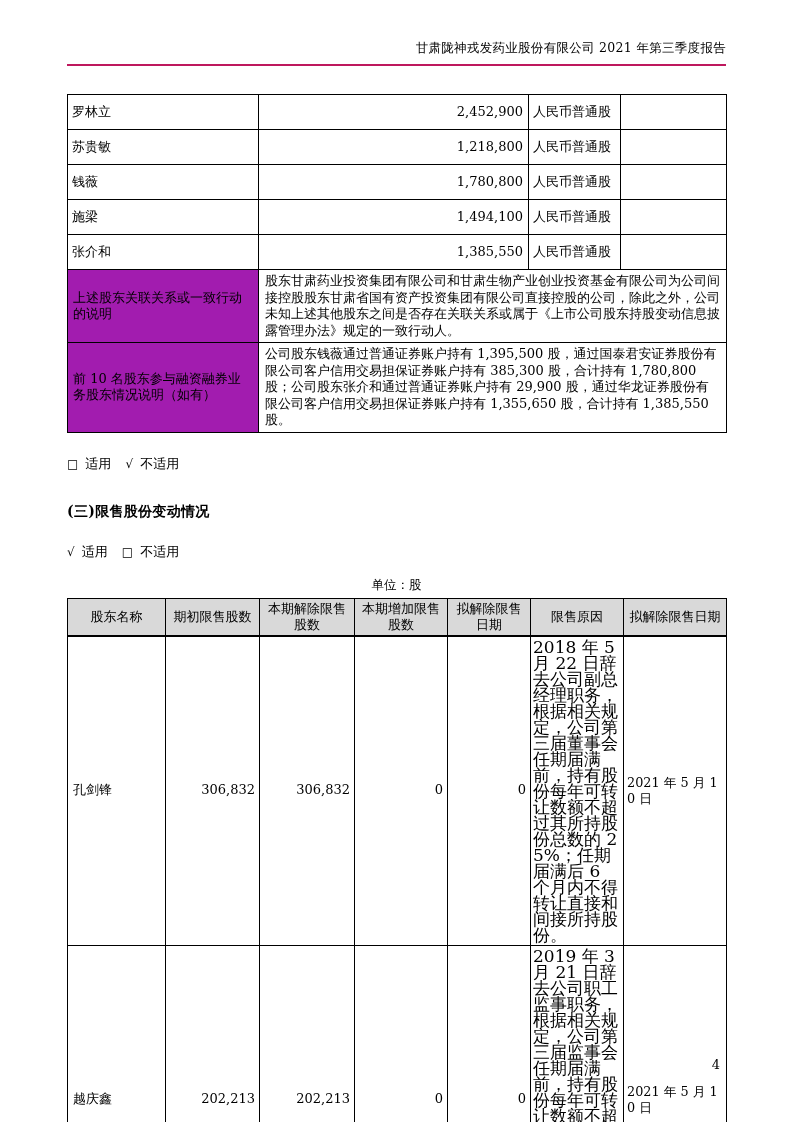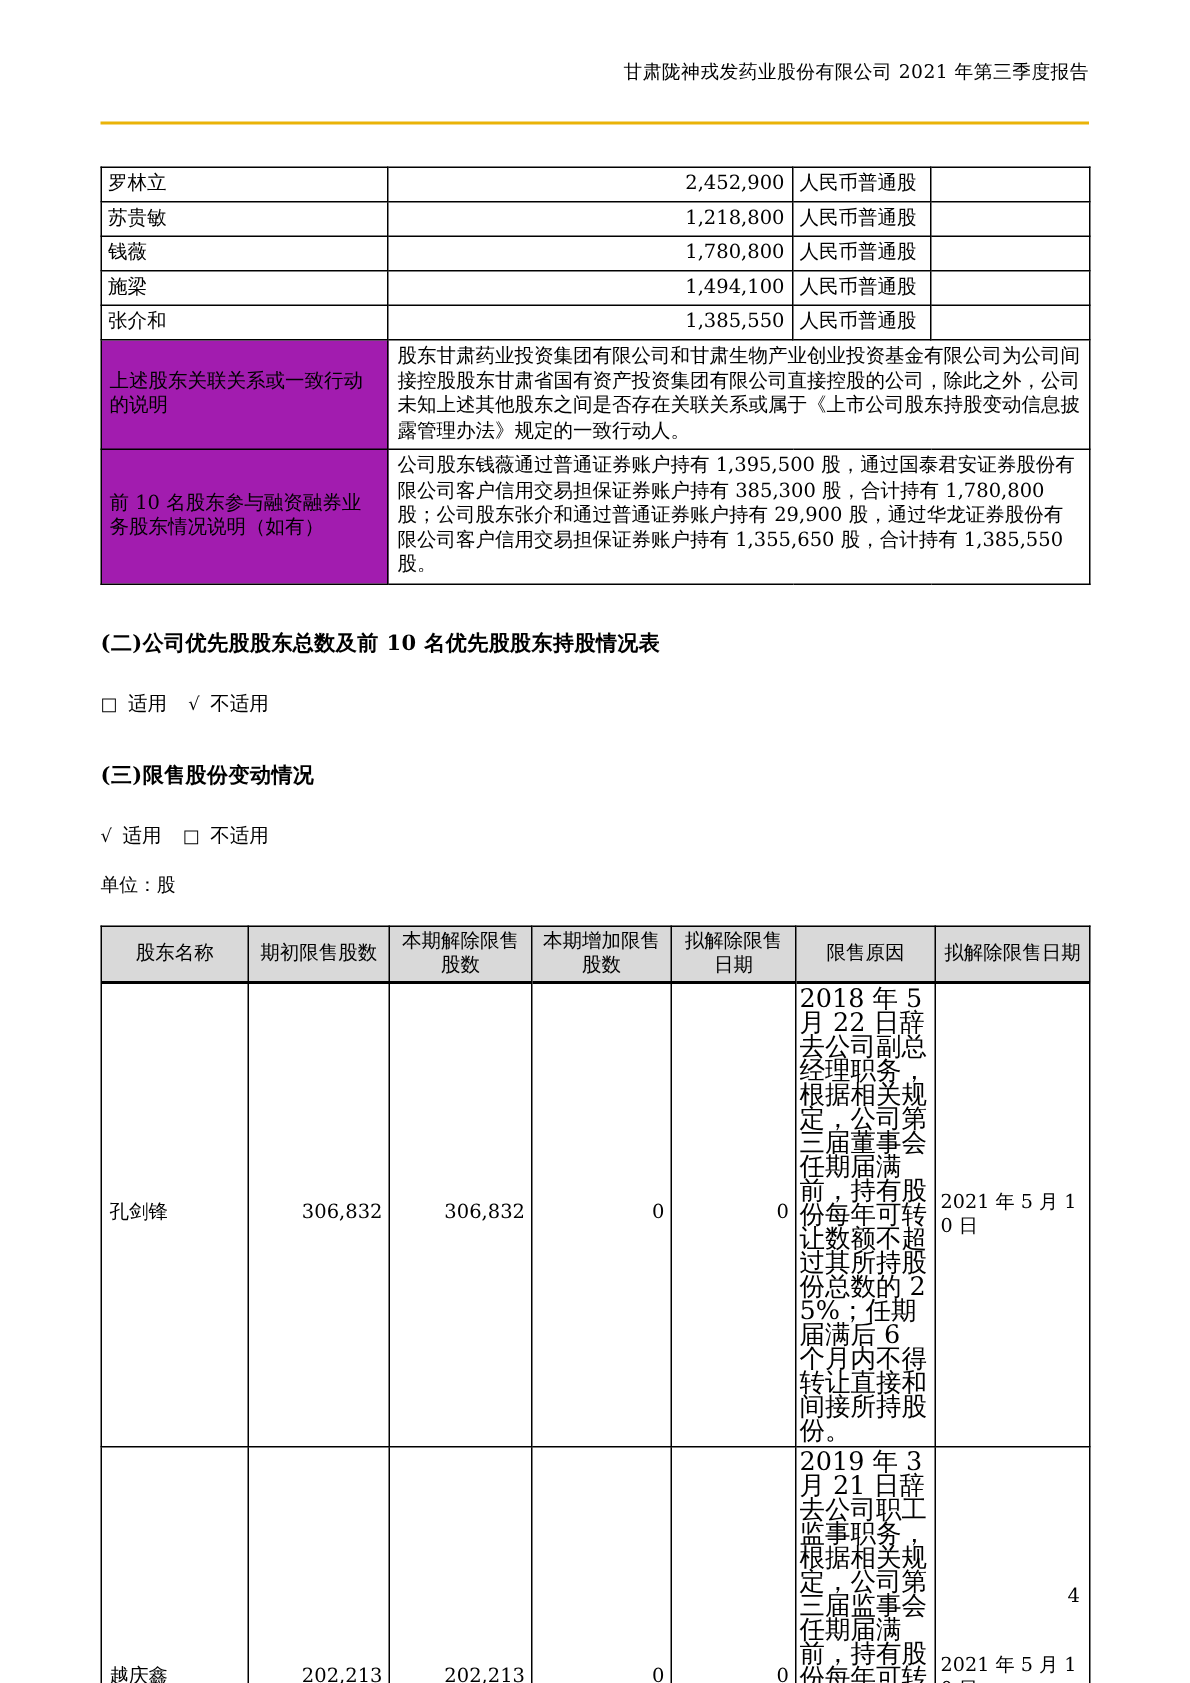--- a/index.html
+++ b/index.html
@@ -6,43 +6,43 @@
   html,body { background:#ffffff; }
   body {
     width:793px; height:1122px;
     font-family:"DejaVu Serif","Liberation Serif",serif;
     color:#000; position:relative; overflow:hidden;
   }
   .page { padding:40px 67px 0 67px; }
 
   .doc-header {
     text-align:right; font-size:12.5px; letter-spacing:0.3px;
-    padding-bottom:24px; border-bottom:2px solid #eab308;
+    padding-bottom:7px; border-bottom:2px solid #be185d;
   }
 
   table.tbl { border-collapse:collapse; width:659px; table-layout:fixed; }
   table.tbl td {
     border:1px solid #000; font-size:13px; vertical-align:middle;
     padding:2px 4px; line-height:16.5px; word-break:break-all;
   }
   .gray { background:#a21caf; }
 
   
   .top-table { margin-top:28px; }
-  .top-table tr.shareholder td { height:23px; }
+  .top-table tr.shareholder td { height:35px; }
   .top-table td.num  { text-align:right; padding-right:5px; }
   .top-table td.text { padding:3px 6px; }
   .top-table td.label { padding:3px 5px; }
 
   
   .sec-title { font-size:14px; font-weight:bold; margin-top:30px; letter-spacing:0.3px; }
   .applicability { margin-top:22px; font-size:13px; }
   .applicability .box { display:inline-block; margin-right:7px; font-size:12px; }
   .applicability .grp2 { margin-left:10px; }
-  .unit { text-align:left; font-size:12.5px; margin-top:16px; margin-bottom:18px; }
+  .unit { text-align:center; font-size:12.5px; margin-top:16px; margin-bottom:4px; }
 
   
   .bottom-table td { padding:2px 3px; }
   .bottom-table tr.head td {
     height:34px; text-align:center; background:#d9d9d9;
     border-bottom:2px solid #000; line-height:16px;
   }
   .bottom-table tr.data td { height:207px; }
   .bottom-table td.name { text-align:left; padding-left:5px;margin-top:40px; }
   .bottom-table td.num  { text-align:right; padding-right:4px; }
@@ -104,21 +104,20 @@
         <td class="label gray">上述股东关联关系或一致行动的说明</td>
         <td class="text" colspan="3">股东甘肃药业投资集团有限公司和甘肃生物产业创业投资基金有限公司为公司间接控股股东甘肃省国有资产投资集团有限公司直接控股的公司，除此之外，公司未知上述其他股东之间是否存在关联关系或属于《上市公司股东持股变动信息披露管理办法》规定的一致行动人。</td>
       </tr>
       <tr>
         <td class="label gray">前 10 名股东参与融资融券业务股东情况说明（如有）</td>
         <td class="text" colspan="3">公司股东钱薇通过普通证券账户持有 1,395,500 股，通过国泰君安证券股份有限公司客户信用交易担保证券账户持有 385,300 股，合计持有 1,780,800 股；公司股东张介和通过普通证券账户持有 29,900 股，通过华龙证券股份有限公司客户信用交易担保证券账户持有 1,355,650 股，合计持有 1,385,550 股。</td>
       </tr>
     </tbody>
   </table>
 
-  <div class="sec-title">(二)公司优先股股东总数及前 10 名优先股股东持股情况表</div>
 
   <div class="applicability">
     <span class="box">□</span><span>适用</span>
     <span class="box grp2">√</span><span>不适用</span>
   </div>
 
   <div class="sec-title">(三)限售股份变动情况</div>
 
   <div class="applicability">
     <span class="box">√</span><span>适用</span>

